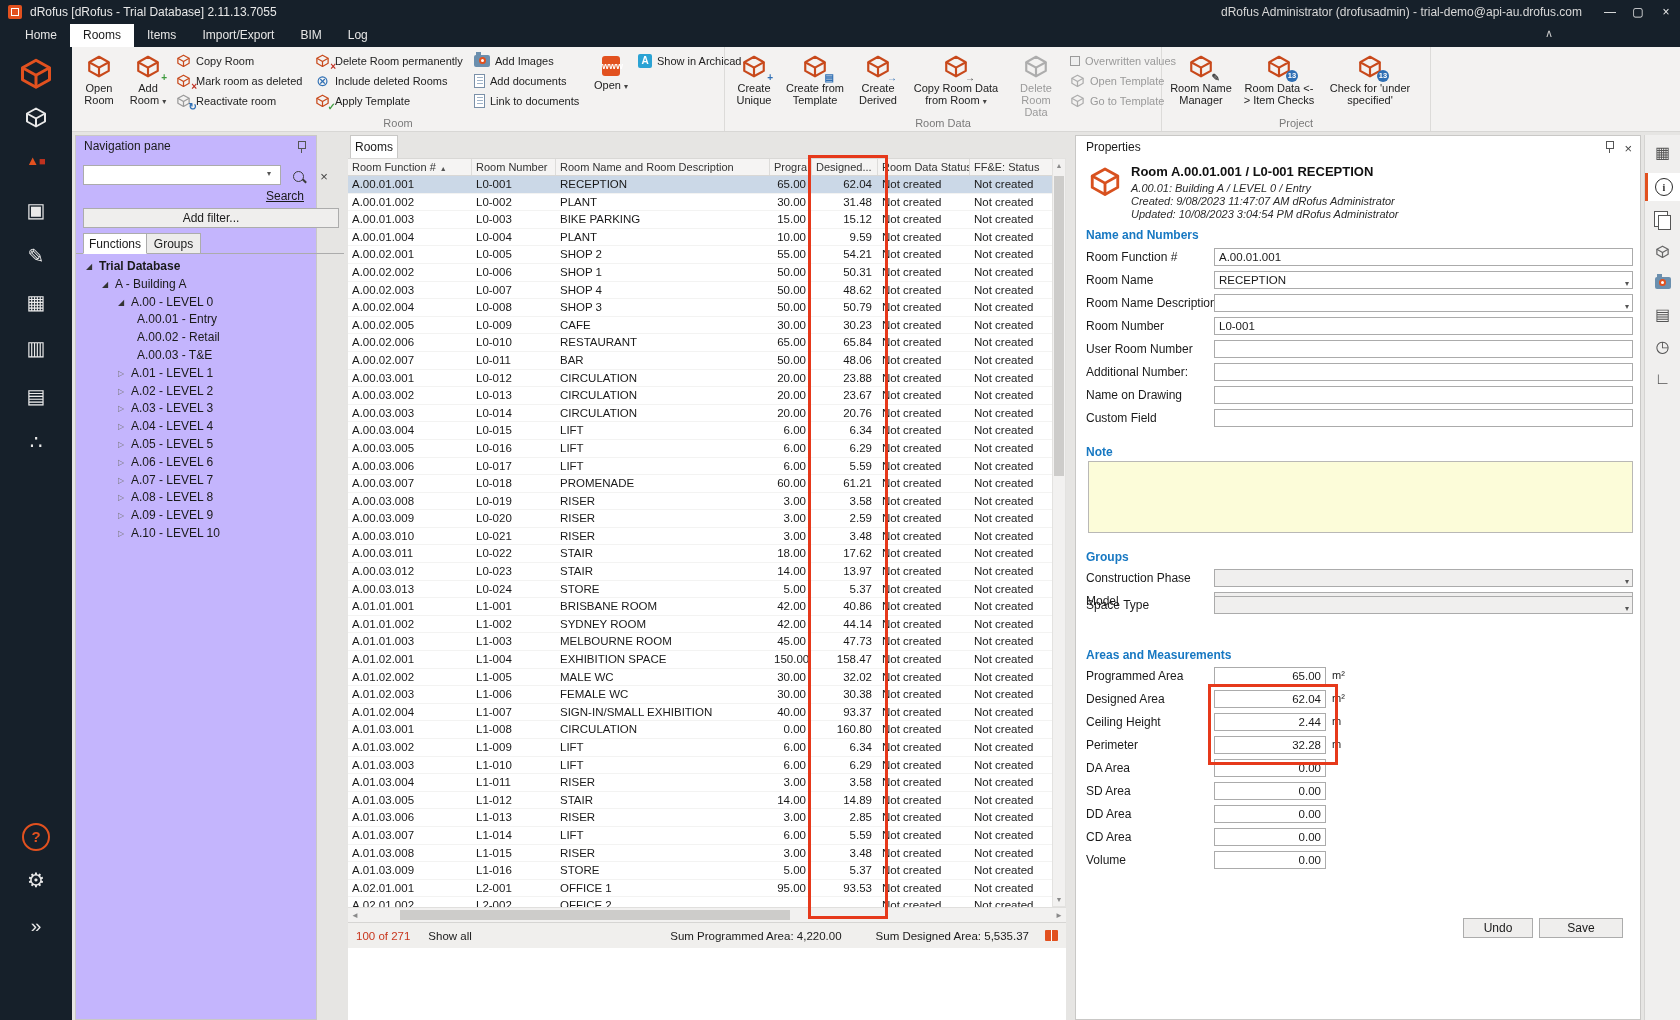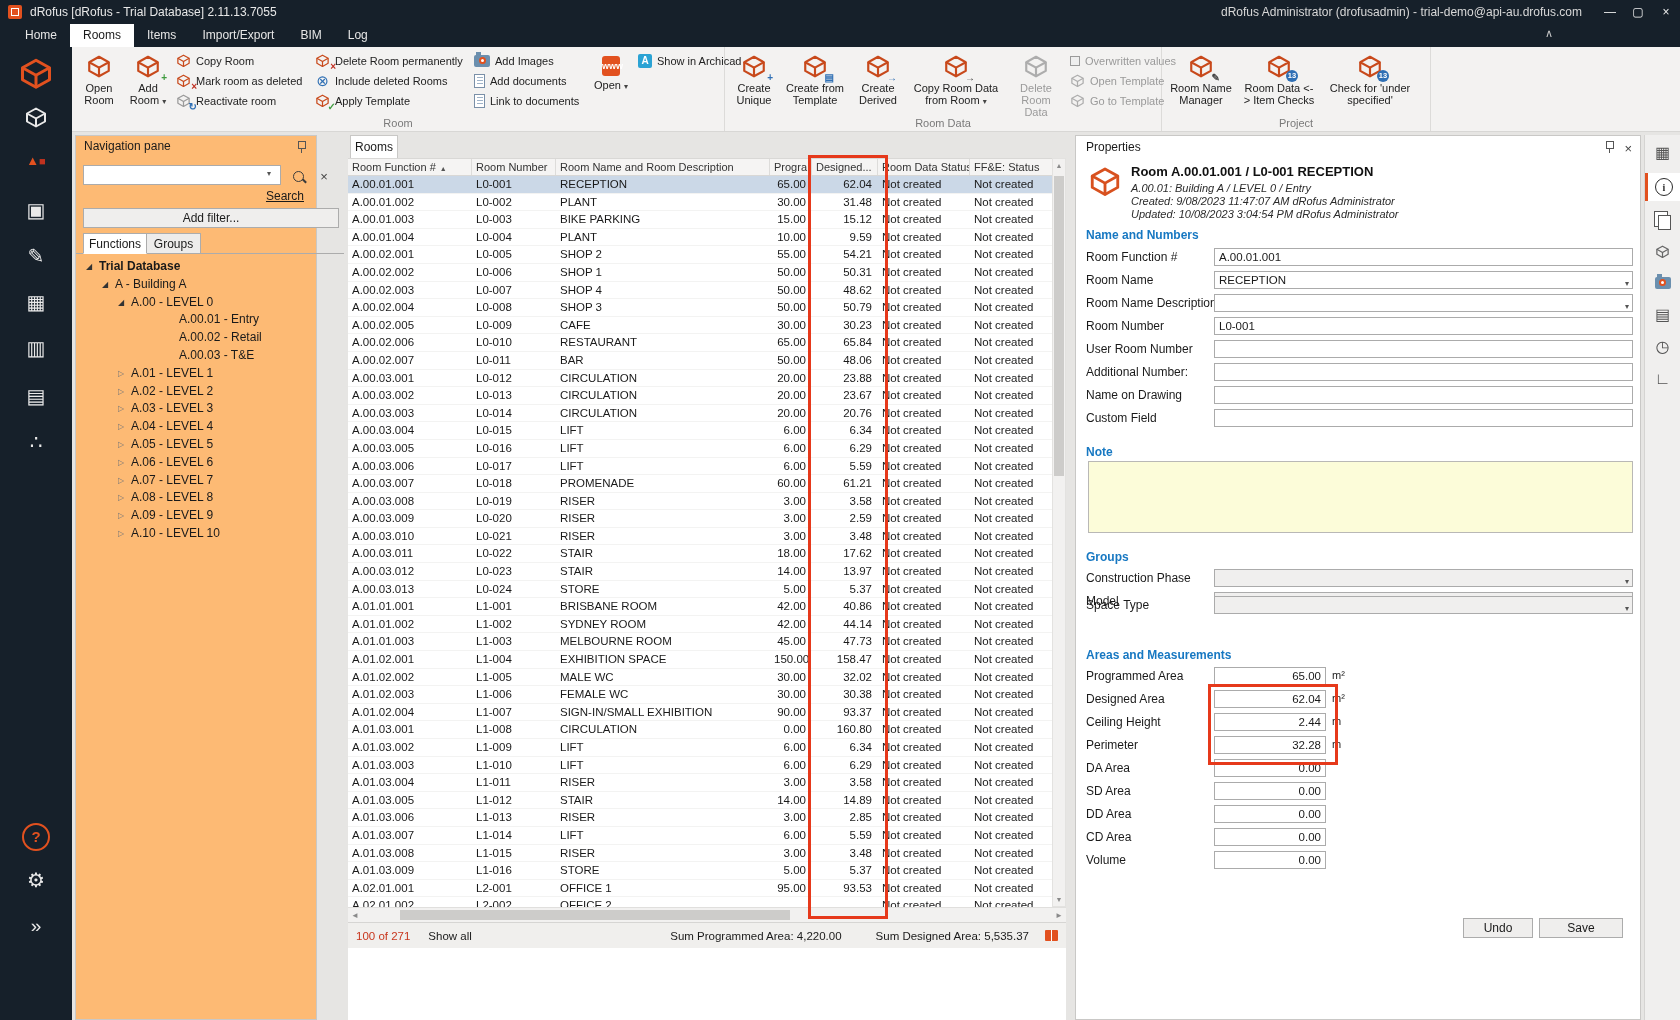--- a/index.html
+++ b/index.html
@@ -55,21 +55,21 @@
   .page{width:11px;height:14px;background:#fff;border:1.2px solid #7A90A8;position:relative;box-sizing:border-box;}
   .page::before{content:"";position:absolute;left:1.5px;top:2.5px;right:1.5px;height:7px;
                 background:repeating-linear-gradient(#9FB3C8 0 1px,transparent 1px 3px);}
   .www{width:18px;height:20px;background:#E2511F;border-radius:3px;color:#fff;font-size:9px;font-weight:bold;
        text-align:center;line-height:20px;margin-top:3px;}
   .acad{width:14px;height:14px;background:#2BA3D4;color:#fff;font-size:10px;font-weight:bold;text-align:center;
         line-height:14px;border-radius:2px;}
   .chk{width:10px;height:10px;border:1.4px solid #9a9a9a;background:#eee;box-sizing:border-box;}
 
   
-  #navpane{left:75px;top:135px;width:242px;height:885px;background:#fdba74;border:1px solid #C9C8C6;box-sizing:border-box;}
+  #navpane{left:75px;top:135px;width:242px;height:885px;background:#c4b5fd;border:1px solid #C9C8C6;box-sizing:border-box;}
   .np-title{position:absolute;left:8px;top:3px;font-size:12px;}
   .pinic{width:10px;height:13px;position:relative;display:inline-block;}
   .pinic::before{content:"";position:absolute;left:2px;top:1px;width:6px;height:6px;border:1.4px solid #555;}
   .pinic::after{content:"";position:absolute;left:4.6px;top:8.5px;width:1.4px;height:4px;background:#555;}
   .np-input{position:absolute;left:7px;top:29px;width:198px;height:20px;border:1px solid #ABABAB;box-sizing:border-box;
             font-family:"Liberation Sans",sans-serif;font-size:12px;padding:0 16px 0 4px;}
   .np-chevron{position:absolute;left:191px;top:33px;font-size:8px;color:#555;}
   .np-iconbtn{position:absolute;top:29px;width:22px;height:20px;border:1px solid transparent;display:flex;
               align-items:center;justify-content:center;}
   .mag{width:9px;height:9px;border:1.7px solid #3A3A3A;border-radius:50%;position:relative;display:inline-block;}
@@ -78,21 +78,21 @@
   .np-searchlink{position:absolute;right:12px;top:53px;text-decoration:underline;font-size:12px;color:#1a1a1a;text-align:right;}
   .addfilter{position:absolute;left:7px;top:72px;width:256px;height:20px;background:#EFEEED;border:1px solid #ACACAC;
              text-align:center;line-height:18px;font-size:12px;box-sizing:border-box;}
   .nptab{position:absolute;top:97px;height:21px;line-height:21px;text-align:center;font-size:12px;box-sizing:border-box;}
   .nptab.active{left:7px;width:64px;background:#fff;border:1px solid #ACACAC;border-bottom:1px solid #fff;z-index:2;}
   .nptab.idle{left:71px;width:54px;background:#EDECEB;border:1px solid #ACACAC;border-left:none;}
   .nptabline{position:absolute;left:0px;top:117px;width:268px;border-top:1px solid #ACACAC;}
   #tree{position:absolute;left:0;top:122px;right:0;bottom:0;overflow:hidden;}
   .titem{height:17.8px;line-height:17.8px;display:flex;align-items:center;font-size:12px;white-space:nowrap;}
   .titem[data-level="0"]{padding-left:10px;} .titem[data-level="1"]{padding-left:26px;}
-  .titem[data-level="2"]{padding-left:42px;} .titem[data-level="3"]{padding-left:90px;}
+  .titem[data-level="2"]{padding-left:42px;} .titem[data-level="3"]{padding-left:48px;}
   .titem[data-bold="true"] .tlabel{font-weight:bold;}
   .tree-arrow{display:inline-block;width:13px;font-size:8px;color:#333;}
   .tree-arrow[data-kind="expanded"]::before{content:"◢";}
   .tree-arrow[data-kind="collapsed"]::before{content:"▷";color:#777;}
   .tree-arrow[data-kind="none"]::before{content:"";}
 
   
   #tablearea{left:348px;top:135px;width:718px;height:885px;}
   .roomstab{position:absolute;left:2px;top:0;width:48px;height:23px;background:#fff;border:1px solid #C9C8C6;
             border-bottom:none;text-align:center;line-height:23px;font-size:12px;box-sizing:border-box;}
@@ -816,21 +816,21 @@
           <div class="tc num">30.00</div>
           <div class="tc num">30.38</div>
           <div class="tc">Not created</div>
           <div class="tc">Not created</div>
         </div>
 
         <div class="trow">
           <div class="tc">A.01.02.004</div>
           <div class="tc">L1-007</div>
           <div class="tc">SIGN-IN/SMALL EXHIBITION</div>
-          <div class="tc num">90.00</div>
+          <div class="tc num">40.00</div>
           <div class="tc num">93.37</div>
           <div class="tc">Not created</div>
           <div class="tc">Not created</div>
         </div>
 
         <div class="trow">
           <div class="tc">A.01.03.001</div>
           <div class="tc">L1-008</div>
           <div class="tc">CIRCULATION</div>
           <div class="tc num">0.00</div>

